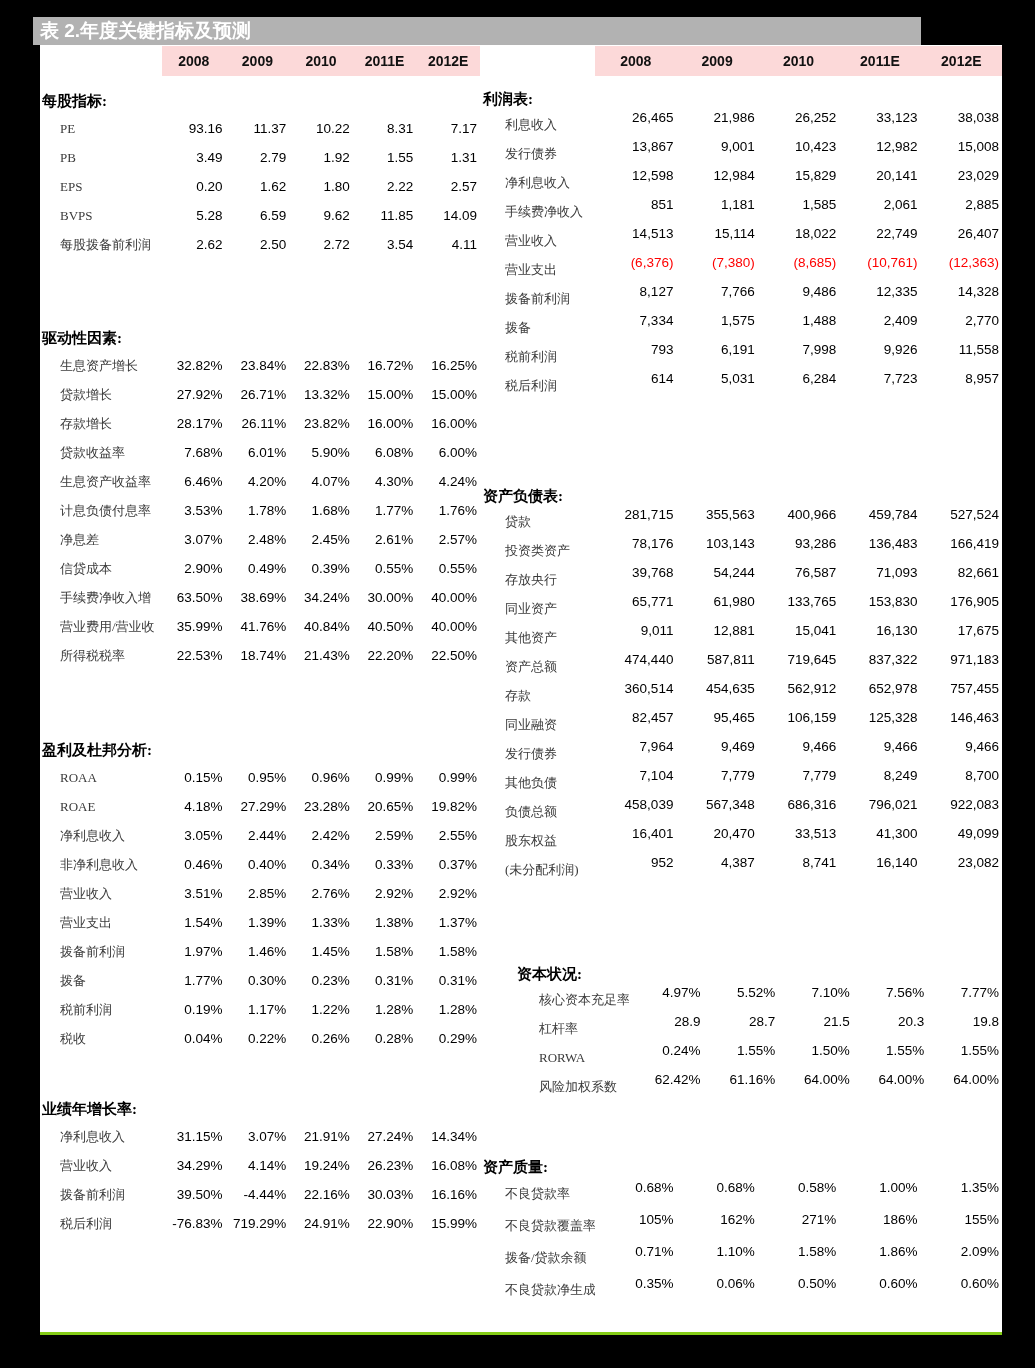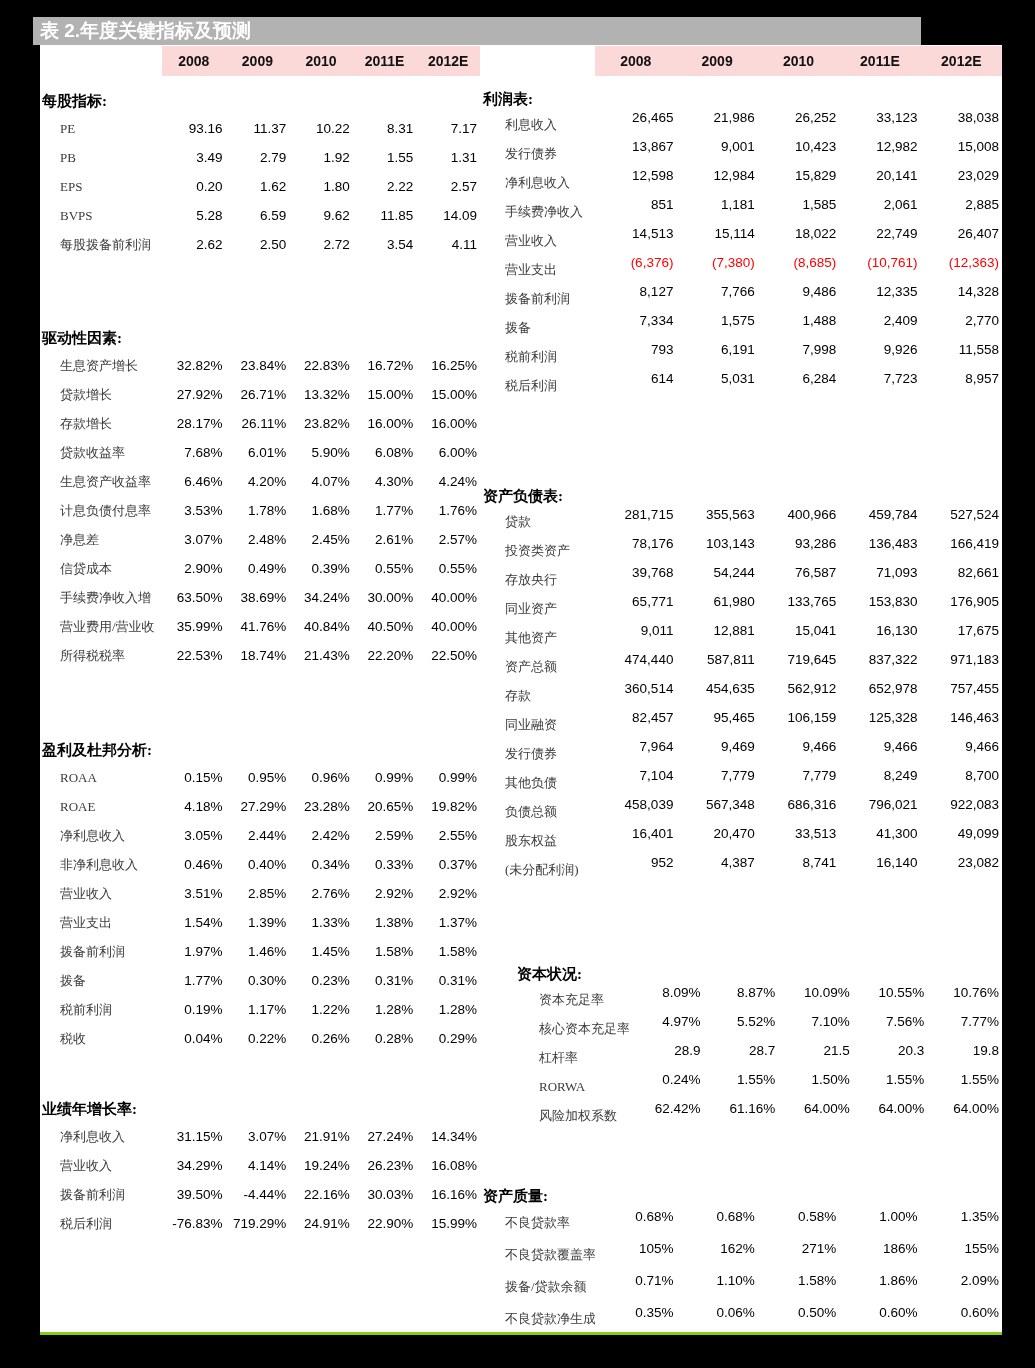--- a/index.html
+++ b/index.html
@@ -528,28 +528,20 @@
             <div class="val">952</div>
             <div class="val">4,387</div>
             <div class="val">8,741</div>
             <div class="val">16,140</div>
             <div class="val">23,082</div>
           </div>
         </div>
         <div class="section s3">
           <div class="sec-h">资本状况:</div>
           <div class="row">
-            <div class="lab">资本充足率</div>
-            <div class="val">8.09%</div>
-            <div class="val">8.87%</div>
-            <div class="val">10.09%</div>
-            <div class="val">10.55%</div>
-            <div class="val">10.76%</div>
-          </div>
-          <div class="row">
             <div class="lab">核心资本充足率</div>
             <div class="val">4.97%</div>
             <div class="val">5.52%</div>
             <div class="val">7.10%</div>
             <div class="val">7.56%</div>
             <div class="val">7.77%</div>
           </div>
           <div class="row">
             <div class="lab">杠杆率</div>
             <div class="val">28.9</div>

